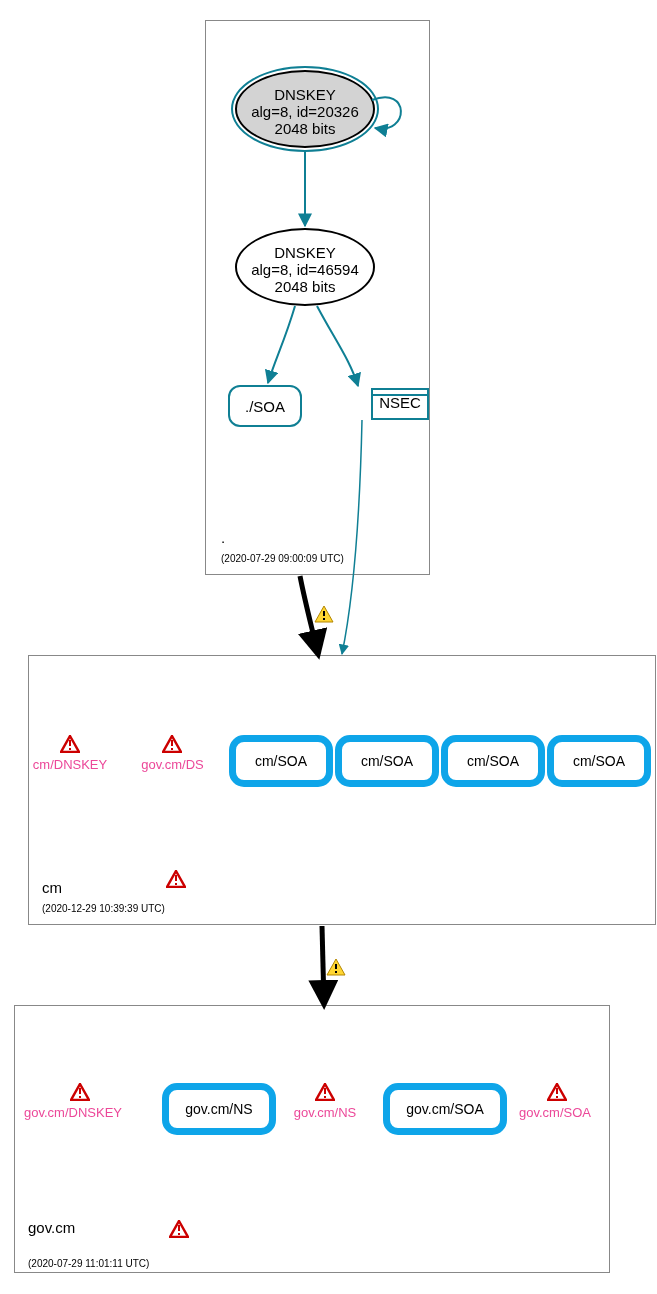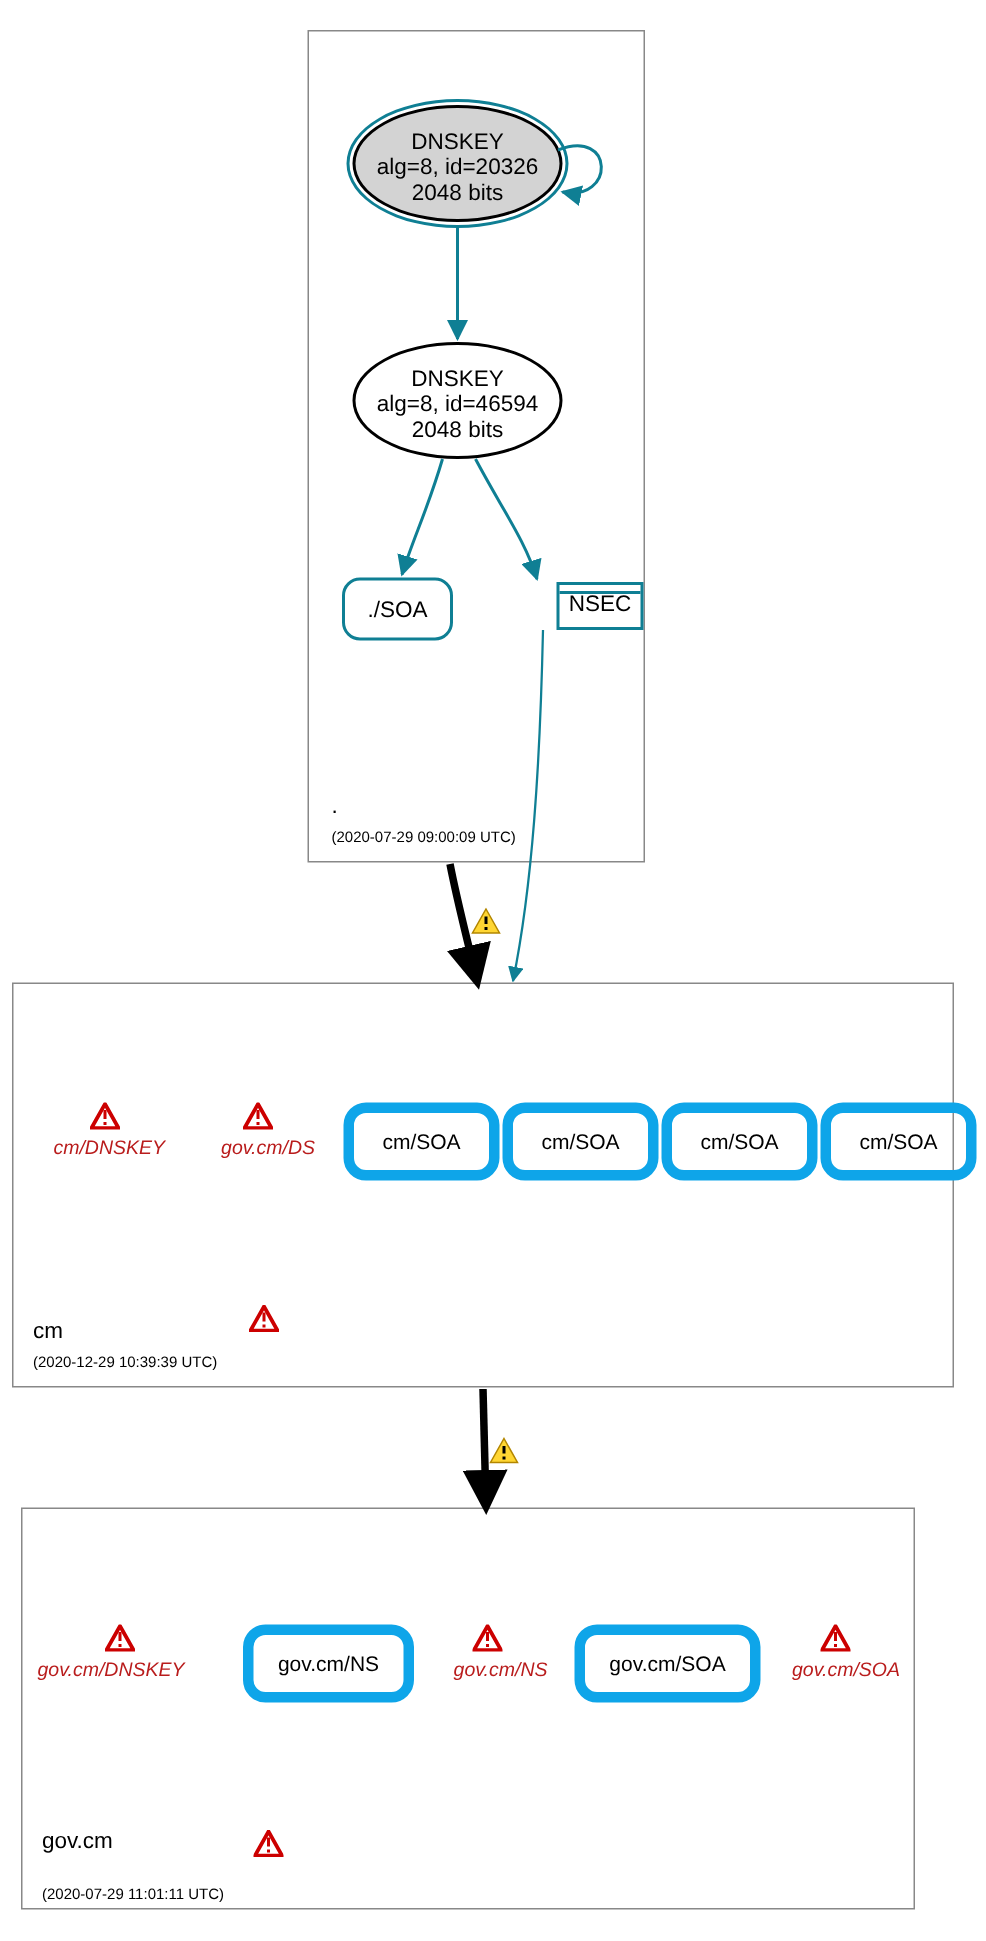--- a/index.html
+++ b/index.html
@@ -54,21 +54,21 @@
     box-sizing: border-box;
   }
   .nsec-box::before {
     content: "";
     position: absolute;
     left: 0; right: 0; top: 4px;
     border-top: 2px solid #0f7f94;
   }
   .zone-label { position: absolute; font-size: 15px; }
   .zone-ts { position: absolute; font-size: 10px; }
-  .bogus-text { color: #b91c1c; font-style: italic; font-size: 13px; text-align:right; position:absolute; width:100%; }
+  .bogus-text { color: #ec4899; font-size: 13px; text-align:center; position:absolute; width:100%; }
   .node-wrap { position: absolute; }
   svg.overlay { position:absolute; left:0; top:0; pointer-events:none; }
   .icon-warn-yellow, .icon-warn-red { position:absolute; width:20px; height:18px; }
 </style>
 </head>
 <body>
 
 <div class="zone-box" style="left:205px; top:20px; width:225px; height:555px;">
   <div class="zone-label" style="left:15px; bottom:28px;">.</div>
   <div class="zone-ts" style="left:15px; bottom:10px;">(2020-07-29 09:00:09 UTC)</div>
@@ -87,21 +87,21 @@
     <div class="title-k">DNSKEY</div>
     <div class="small-sub">alg=8, id=46594</div>
     <div class="small-sub">2048 bits</div>
   </div>
 </div>
 
 <div class="round-rect" style="left:228px; top:385px; width:70px; height:38px;">./SOA</div>
 
 <div class="nsec-box" style="left:335px; top:388px; width:58px; height:32px;margin-left:36px;">NSEC</div>
 
-<div class="zone-box" style="left:8px; top:655px; width:628px; height:270px;padding-left:18px;">
+<div class="zone-box" style="left:28px; top:655px; width:628px; height:270px;padding-left:18px;">
   <div class="zone-label" style="left:13px; bottom:28px;">cm</div>
   <div class="zone-ts" style="left:13px; bottom:10px;">(2020-12-29 10:39:39 UTC)</div>
 </div>
 
 <div class="node-wrap" style="left:30px; top:735px; width:80px; height:40px;">
   <div class="bogus-text" style="top:22px;">cm/DNSKEY</div>
 </div>
 
 <div class="node-wrap" style="left:135px; top:735px; width:75px; height:40px;">
   <div class="bogus-text" style="top:22px;">gov.cm/DS</div>

